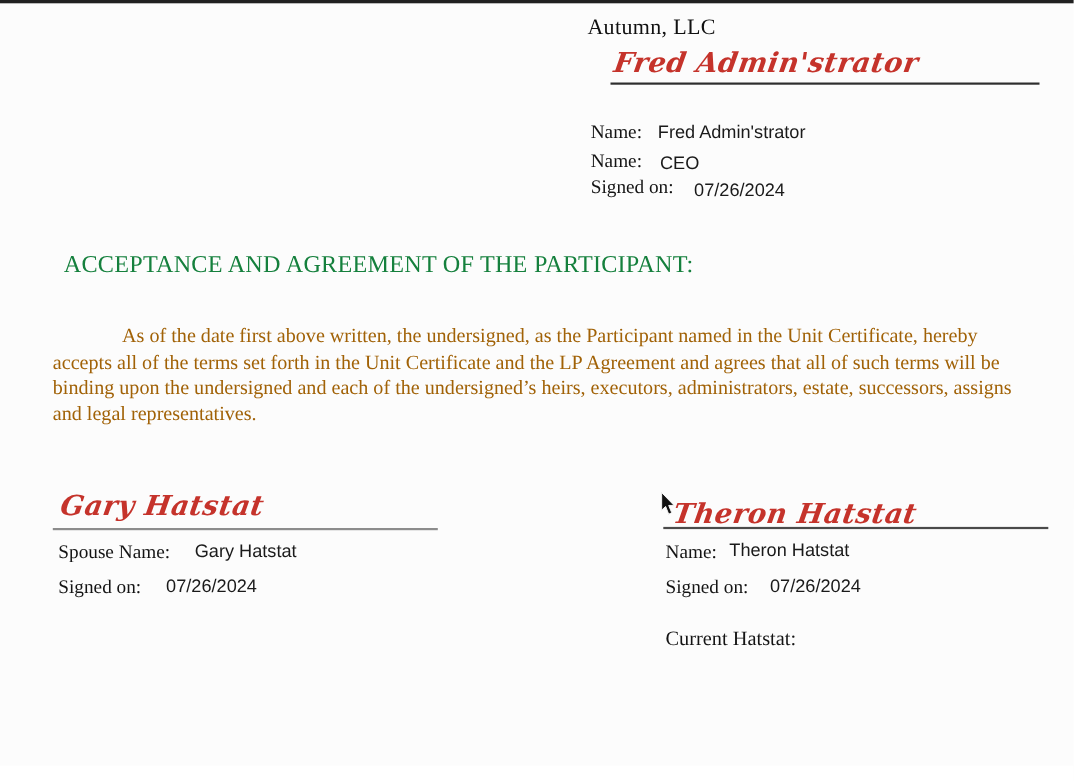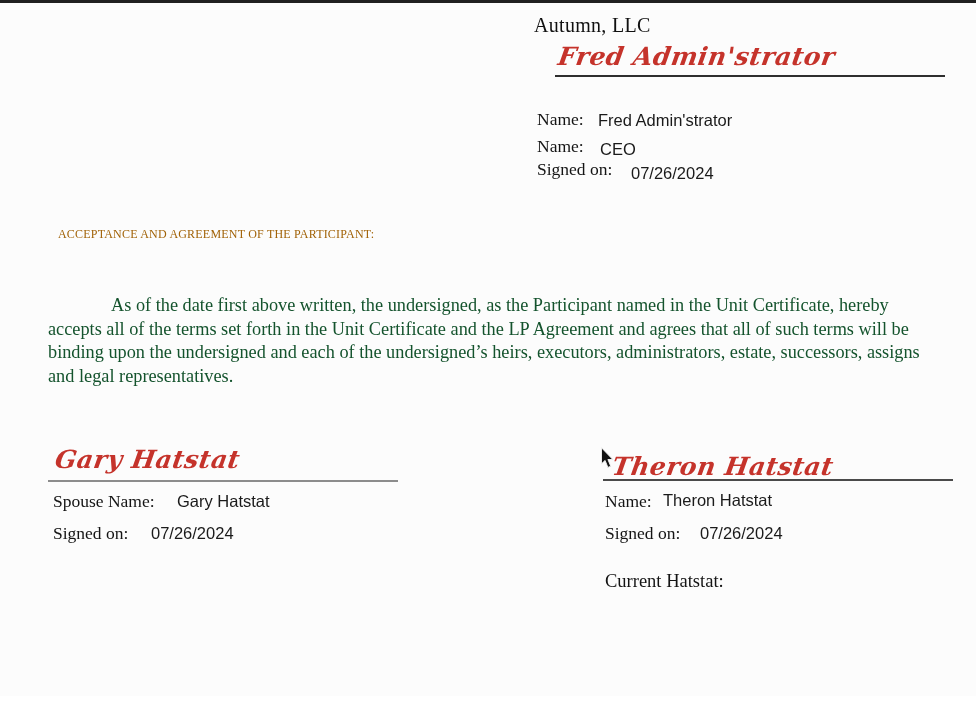--- a/index.html
+++ b/index.html
@@ -38,25 +38,25 @@
     color:#c5332b;
     transform:skewX(-9deg);
     transform-origin:left bottom;
     letter-spacing:0.5px;
   }
   .sig-large{font-size:25px;}
   .sig-line{position:absolute;background:#2e2e2e;height:2px;}
   .sig-line-gray{position:absolute;background:#8c8c8c;height:1.5px;}
   .sig-line-mid{position:absolute;background:#4a4a4a;height:1.8px;}
   .heading{
-    font-size:12px;color:#a16207;letter-spacing:0.2px;
+    font-size:22px;color:#15803d;letter-spacing:0.2px;
   }
   .body-par{
     position:absolute;left:48px;top:276px;width:890px;
-    font-size:18.3px;line-height:23.6px;color:#14532d;
+    font-size:18.3px;line-height:23.6px;color:#a16207;
     text-indent:63px;white-space:normal;
     font-family:"Liberation Serif","DejaVu Serif",serif;
   }
   .cursor{position:absolute;left:600px;top:447px;width:15px;height:22px;}
 </style>
 </head>
 <body>
 
 <div class="page">
 

